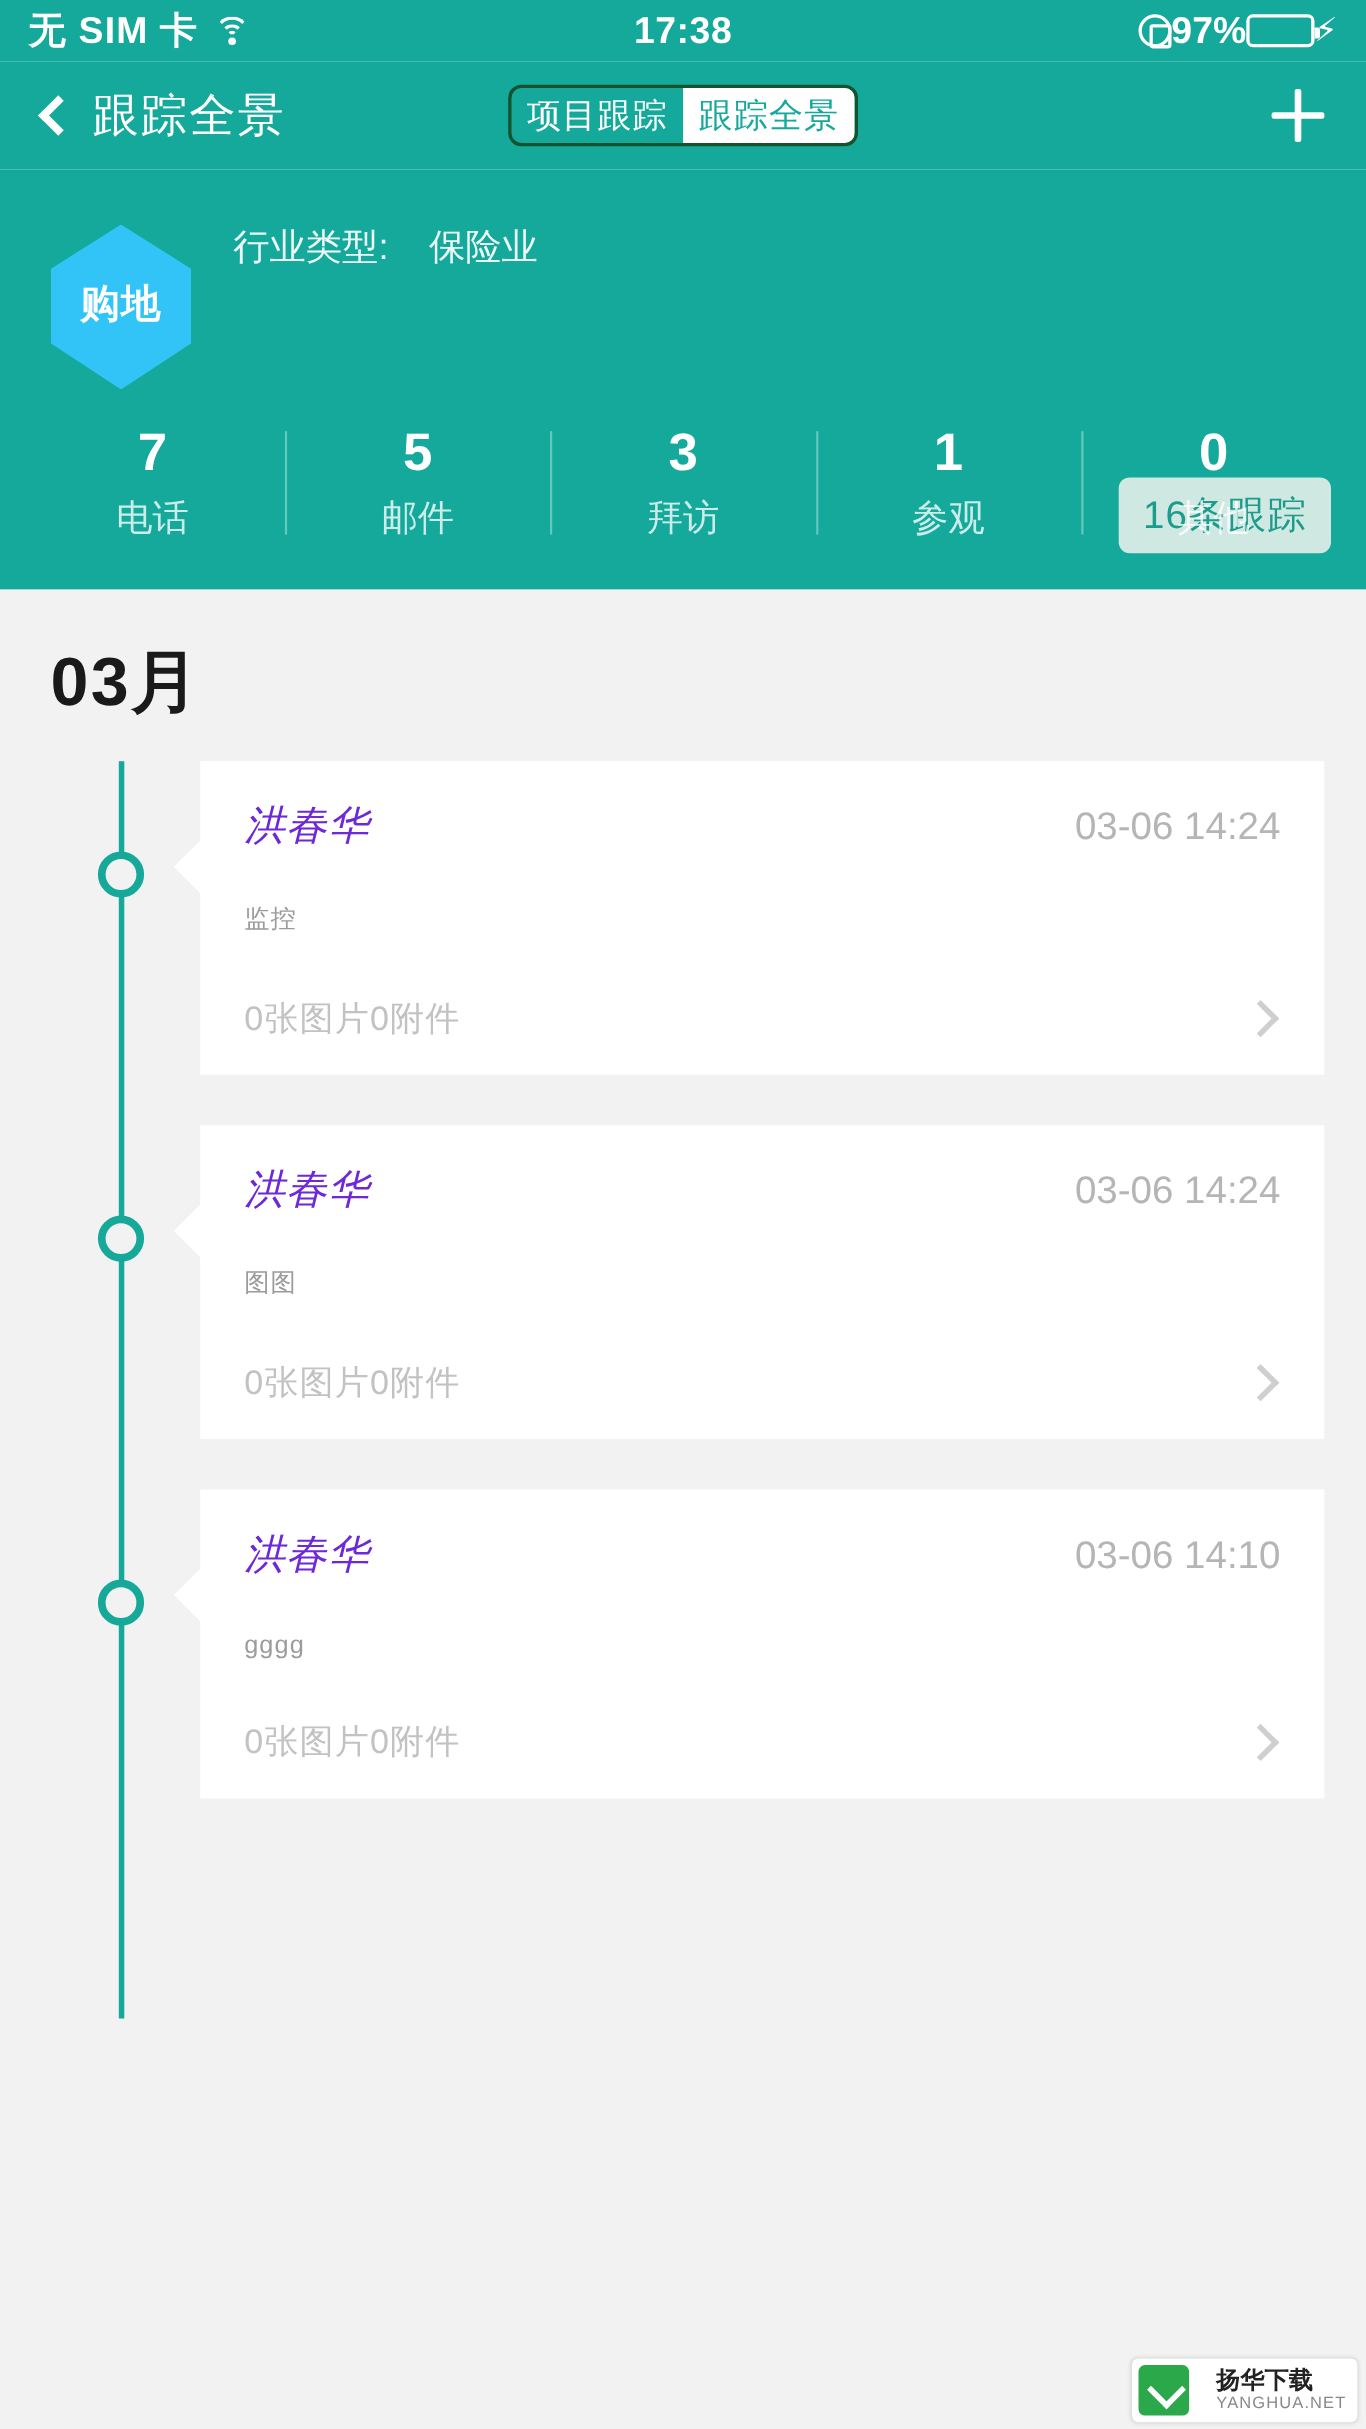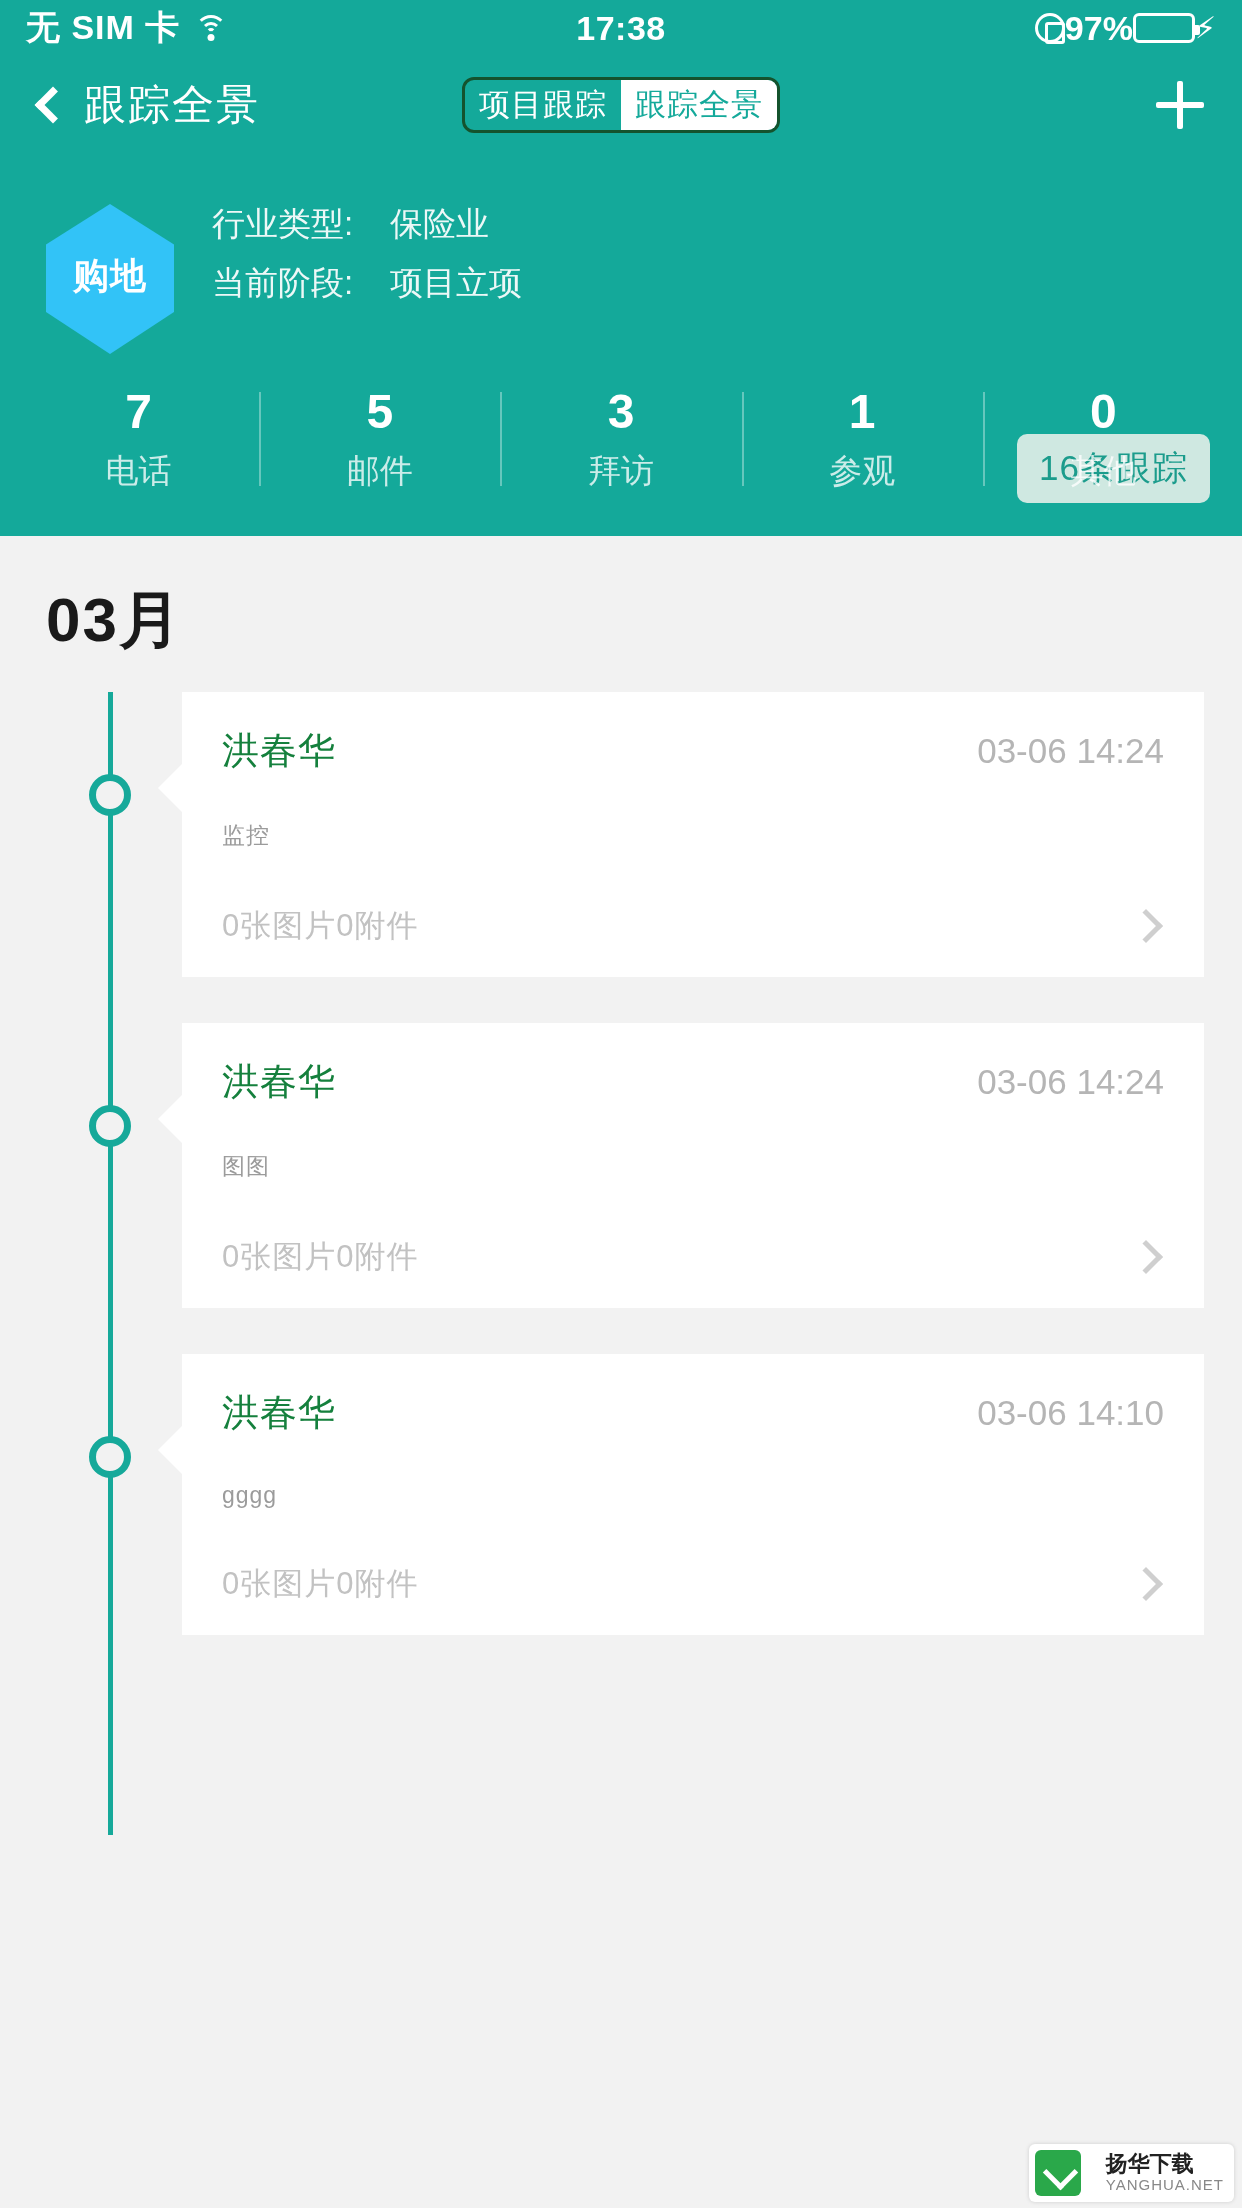--- a/index.html
+++ b/index.html
@@ -115,21 +115,21 @@
   .card{
     margin-left:182px; margin-right:38px; background:#fff;
     padding:34px 40px 30px 40px; position:relative;
   }
   .card::before{
     content:""; position:absolute; left:-24px; top:70px;
     border-top:26px solid transparent; border-bottom:26px solid transparent;
     border-right:26px solid #fff;
   }
   .card-top{ display:flex; align-items:baseline; }
-  .card-name{ font-size:37px; color:#15803d; letter-spacing:1px; }
+  .card-name{ font-size:37px; color:#6d28d9; letter-spacing:1px;font-style:italic; }
   .card-time{ margin-left:auto; font-size:35px; color:#b5b5b5; }
   .card-body{ font-size:23px; color:#9b9b9b; margin-top:44px; letter-spacing:1px; }
   .card-foot{ display:flex; align-items:center; margin-top:54px; }
   .card-meta{ font-size:31px; color:#c2c2c2; letter-spacing:1px; }
   .chev-right{ margin-left:auto; width:24px; height:24px;
                border-top:5px solid #cfcfcf; border-right:5px solid #cfcfcf;
                transform:rotate(45deg); margin-right:6px; }
 
   
   .watermark{
@@ -183,24 +183,20 @@
 <div class="header">
   <div class="hdr-main">
     <div class="badge-hex">
       <span>购地</span>
     </div>
     <div class="hdr-info">
       <div class="hdr-row">
         <span class="k">行业类型:</span>
         <span class="v">保险业</span>
       </div>
-      <div class="hdr-row">
-        <span class="k">当前阶段:</span>
-        <span class="v">项目立项</span>
-      </div>
     </div>
   </div>
   <div class="track-badge">16条跟踪</div>
 
   <div class="stats">
     <div class="stat">
       <div class="num">7</div>
       <div class="lbl">电话</div>
     </div>
     <div class="stat">

